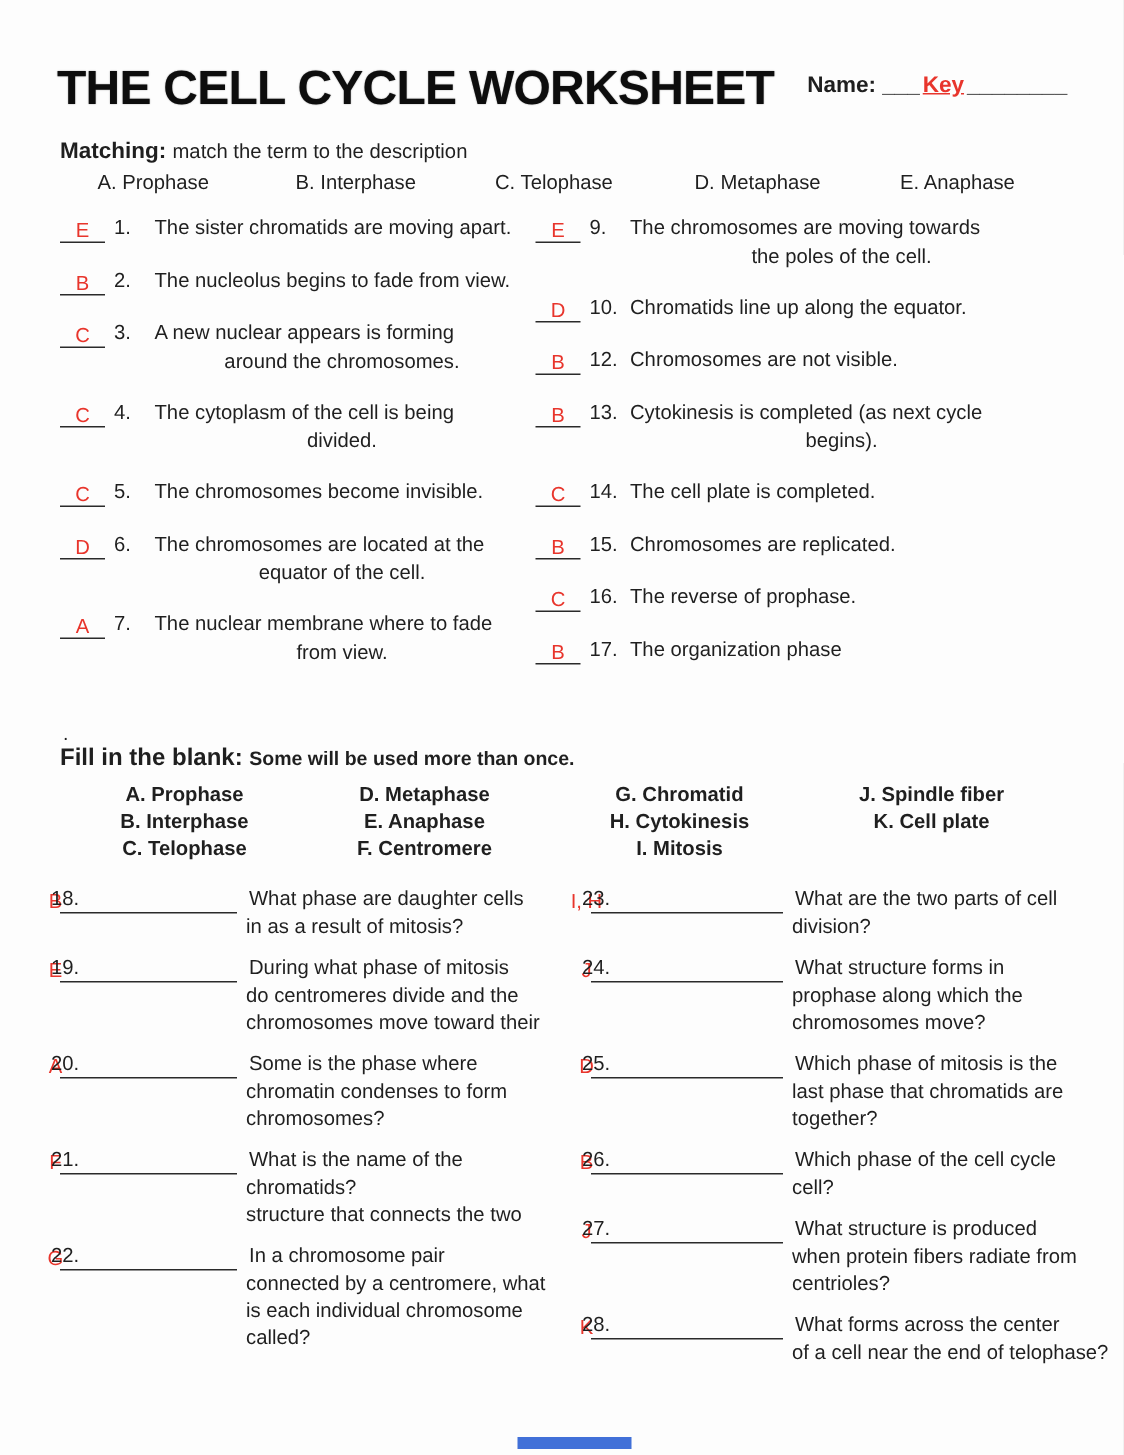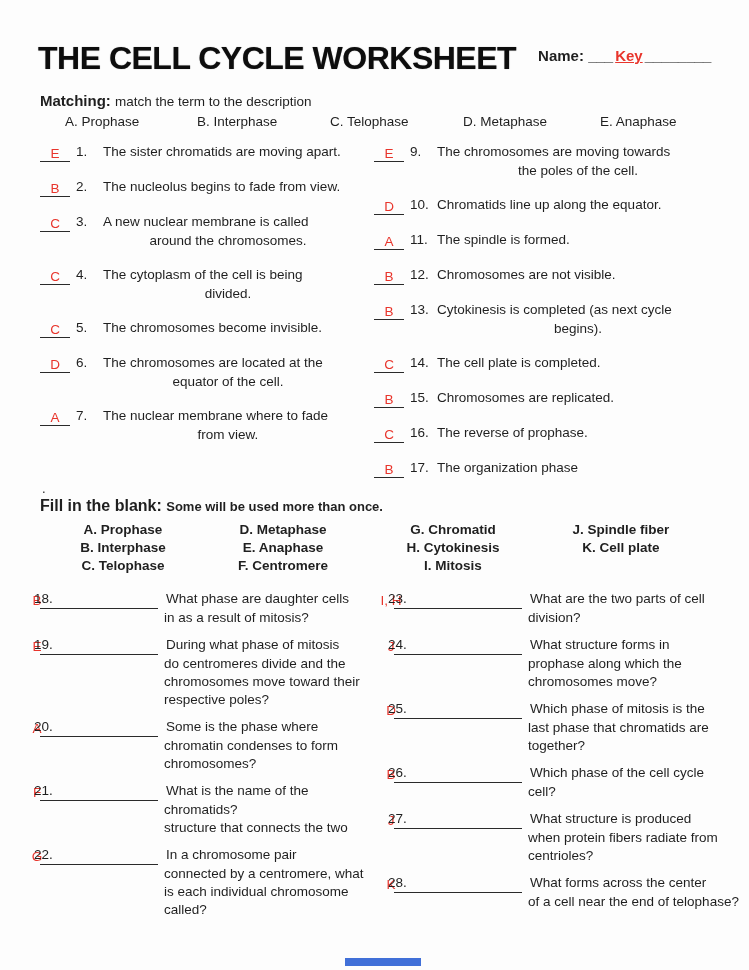--- a/index.html
+++ b/index.html
@@ -24,21 +24,21 @@
   #matching-options{position:absolute;left:0;top:114px;width:749px;height:18px;font-size:13.5px;}
   #matching-options span{position:absolute;white-space:nowrap;}
   #matching-options span:nth-child(1){left:65px;}
   #matching-options span:nth-child(2){left:197px;}
   #matching-options span:nth-child(3){left:330px;}
   #matching-options span:nth-child(4){left:463px;}
   #matching-options span:nth-child(5){left:600px;}
   
   .m-col{position:absolute;top:143px;font-size:13.5px;line-height:18px;}
   #m-left{left:40px;width:334px;}
-  #m-right{left:374px;width:366px;}
+  #m-right{left:357px;width:366px;}
   .m-item{margin-bottom:16px;}
   .m-first{white-space:nowrap;}
   .m-blank{
     display:inline-block;width:30px;border-bottom:1.5px solid #2a2a2a;
     text-align:center;color:#e8352c;line-height:15px;height:15px;
     vertical-align:-2px;margin-right:6px;
   }
   .m-num{display:inline-block;min-width:20px;margin-right:7px;}
   .m-cont{margin-left:42px;width:calc(100% - 42px);text-align:center;}
   
@@ -94,21 +94,21 @@
     </div>
 
   <div id="m-left" class="m-col">
       <div class="m-item">
         <div class="m-first"><span class="m-blank"><span>E</span></span><span class="m-num">1.</span><span>The sister chromatids are moving apart.</span></div>
       </div>
       <div class="m-item">
         <div class="m-first"><span class="m-blank"><span>B</span></span><span class="m-num">2.</span><span>The nucleolus begins to fade from view.</span></div>
       </div>
       <div class="m-item">
-        <div class="m-first"><span class="m-blank"><span>C</span></span><span class="m-num">3.</span><span>A new nuclear membrane is called</span></div>
+        <div class="m-first"><span class="m-blank"><span>C</span></span><span class="m-num">3.</span><span>A new nuclear appears is forming</span></div>
         <div class="m-cont">around the chromosomes.</div>
       </div>
       <div class="m-item">
         <div class="m-first"><span class="m-blank"><span>C</span></span><span class="m-num">4.</span><span>The cytoplasm of the cell is being</span></div>
         <div class="m-cont">divided.</div>
       </div>
       <div class="m-item">
         <div class="m-first"><span class="m-blank"><span>C</span></span><span class="m-num">5.</span><span>The chromosomes become invisible.</span></div>
       </div>
       <div class="m-item">
@@ -120,23 +120,20 @@
         <div class="m-cont">from view.</div>
       </div>
     </div>
   <div id="m-right" class="m-col">
       <div class="m-item">
         <div class="m-first"><span class="m-blank"><span>E</span></span><span class="m-num">9.</span><span>The chromosomes are moving towards</span></div>
         <div class="m-cont">the poles of the cell.</div>
       </div>
       <div class="m-item">
         <div class="m-first"><span class="m-blank"><span>D</span></span><span class="m-num">10.</span><span>Chromatids line up along the equator.</span></div>
-      </div>
-      <div class="m-item">
-        <div class="m-first"><span class="m-blank"><span>A</span></span><span class="m-num">11.</span><span>The spindle is formed.</span></div>
       </div>
       <div class="m-item">
         <div class="m-first"><span class="m-blank"><span>B</span></span><span class="m-num">12.</span><span>Chromosomes are not visible.</span></div>
       </div>
       <div class="m-item">
         <div class="m-first"><span class="m-blank"><span>B</span></span><span class="m-num">13.</span><span>Cytokinesis is completed (as next cycle</span></div>
         <div class="m-cont">begins).</div>
       </div>
       <div class="m-item">
         <div class="m-first"><span class="m-blank"><span>C</span></span><span class="m-num">14.</span><span>The cell plate is completed.</span></div>
@@ -176,21 +173,20 @@
 
   <div id="fb-left" class="fb-col">
       <div class="fb-item">
         <div class="fb-first"><span class="fb-blank"><span>B</span></span><span class="fb-num">18.</span><span>What phase are daughter cells</span></div>
         <div>in as a result of mitosis?</div>
       </div>
       <div class="fb-item">
         <div class="fb-first"><span class="fb-blank"><span>E</span></span><span class="fb-num">19.</span><span>During what phase of mitosis</span></div>
         <div>do centromeres divide and the</div>
         <div>chromosomes move toward their</div>
-        <div>respective poles?</div>
       </div>
       <div class="fb-item">
         <div class="fb-first"><span class="fb-blank"><span>A</span></span><span class="fb-num">20.</span><span>Some is the phase where</span></div>
         <div>chromatin condenses to form</div>
         <div>chromosomes?</div>
       </div>
       <div class="fb-item">
         <div class="fb-first"><span class="fb-blank"><span>F</span></span><span class="fb-num">21.</span><span>What is the name of the</span></div>
         <div>chromatids?</div>
         <div>structure that connects the two</div>

